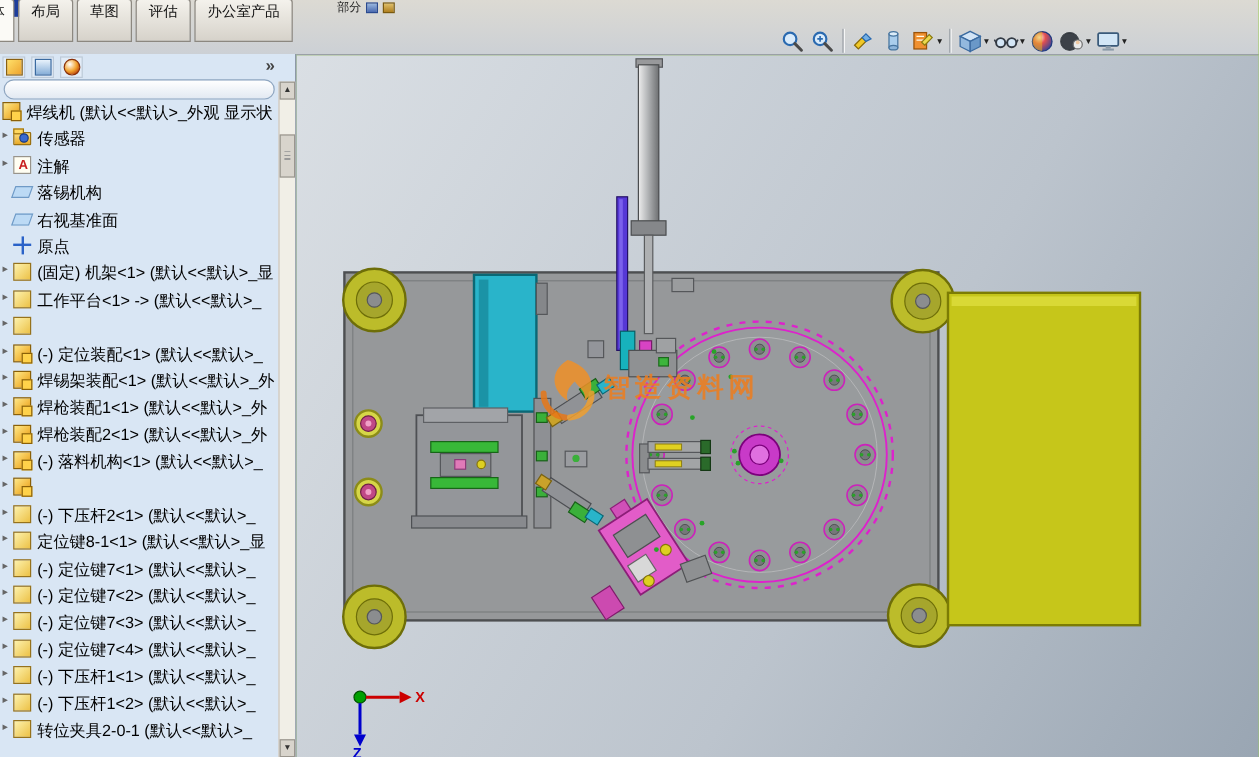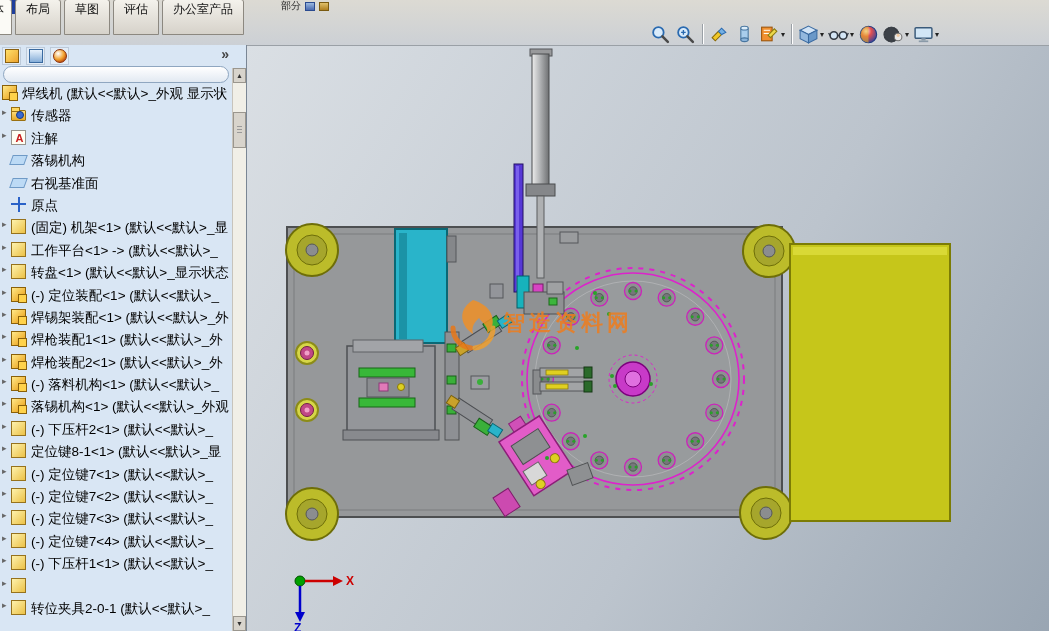--- a/index.html
+++ b/index.html
@@ -455,21 +455,20 @@
           <span class="tlabel">(固定) 机架&lt;1&gt; (默认&lt;&lt;默认&gt;_显</span>
         </div>
         <div class="tree-row">
           <span class="tw">▸</span>
           <span class="ticon part"></span>
           <span class="tlabel">工作平台&lt;1&gt; -&gt; (默认&lt;&lt;默认&gt;_</span>
         </div>
         <div class="tree-row">
           <span class="tw">▸</span>
           <span class="ticon part"></span>
-          <span class="tlabel">转盘&lt;1&gt; (默认&lt;&lt;默认&gt;_显示状态</span>
         </div>
         <div class="tree-row">
           <span class="tw">▸</span>
           <span class="ticon assembly"></span>
           <span class="tlabel">(-) 定位装配&lt;1&gt; (默认&lt;&lt;默认&gt;_</span>
         </div>
         <div class="tree-row">
           <span class="tw">▸</span>
           <span class="ticon assembly"></span>
           <span class="tlabel">焊锡架装配&lt;1&gt; (默认&lt;&lt;默认&gt;_外</span>
@@ -485,21 +484,20 @@
           <span class="tlabel">焊枪装配2&lt;1&gt; (默认&lt;&lt;默认&gt;_外</span>
         </div>
         <div class="tree-row">
           <span class="tw">▸</span>
           <span class="ticon assembly"></span>
           <span class="tlabel">(-) 落料机构&lt;1&gt; (默认&lt;&lt;默认&gt;_</span>
         </div>
         <div class="tree-row">
           <span class="tw">▸</span>
           <span class="ticon assembly"></span>
-          <span class="tlabel">落锡机构&lt;1&gt; (默认&lt;&lt;默认&gt;_外观</span>
         </div>
         <div class="tree-row">
           <span class="tw">▸</span>
           <span class="ticon part"></span>
           <span class="tlabel">(-) 下压杆2&lt;1&gt; (默认&lt;&lt;默认&gt;_</span>
         </div>
         <div class="tree-row">
           <span class="tw">▸</span>
           <span class="ticon part"></span>
           <span class="tlabel">定位键8-1&lt;1&gt; (默认&lt;&lt;默认&gt;_显</span>
@@ -525,20 +523,21 @@
           <span class="tlabel">(-) 定位键7&lt;4&gt; (默认&lt;&lt;默认&gt;_</span>
         </div>
         <div class="tree-row">
           <span class="tw">▸</span>
           <span class="ticon part"></span>
           <span class="tlabel">(-) 下压杆1&lt;1&gt; (默认&lt;&lt;默认&gt;_</span>
         </div>
         <div class="tree-row">
           <span class="tw">▸</span>
           <span class="ticon part"></span>
+          <span class="tlabel">(-) 下压杆1&lt;2&gt; (默认&lt;&lt;默认&gt;_</span>
         </div>
         <div class="tree-row">
           <span class="tw">▸</span>
           <span class="ticon part"></span>
           <span class="tlabel">转位夹具2-0-1 (默认&lt;&lt;默认&gt;_</span>
         </div>
       </div>
     <div class="scroll">
       <div class="sbtn up">▲</div>
       <div class="sthumb"></div>

